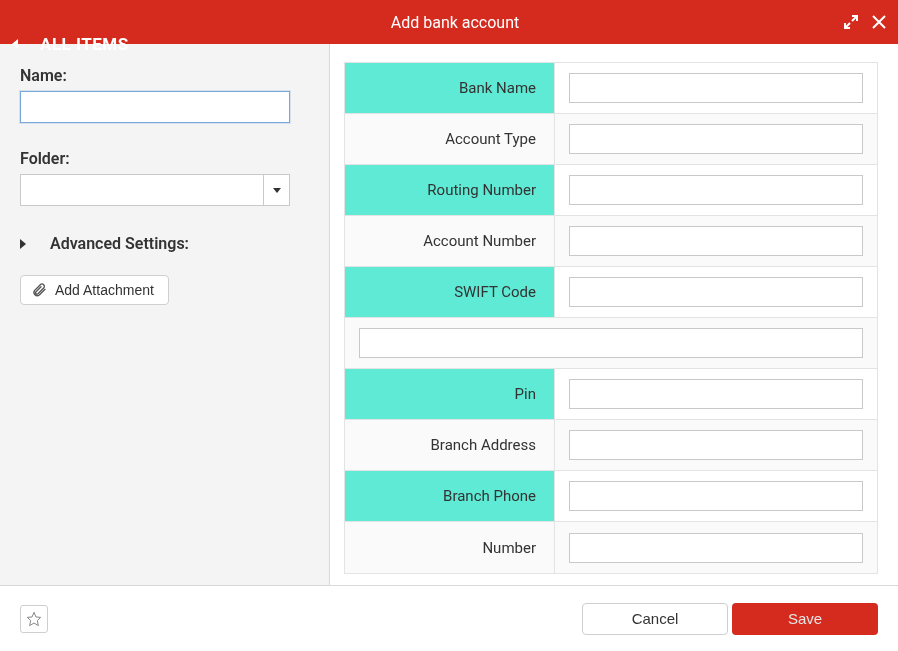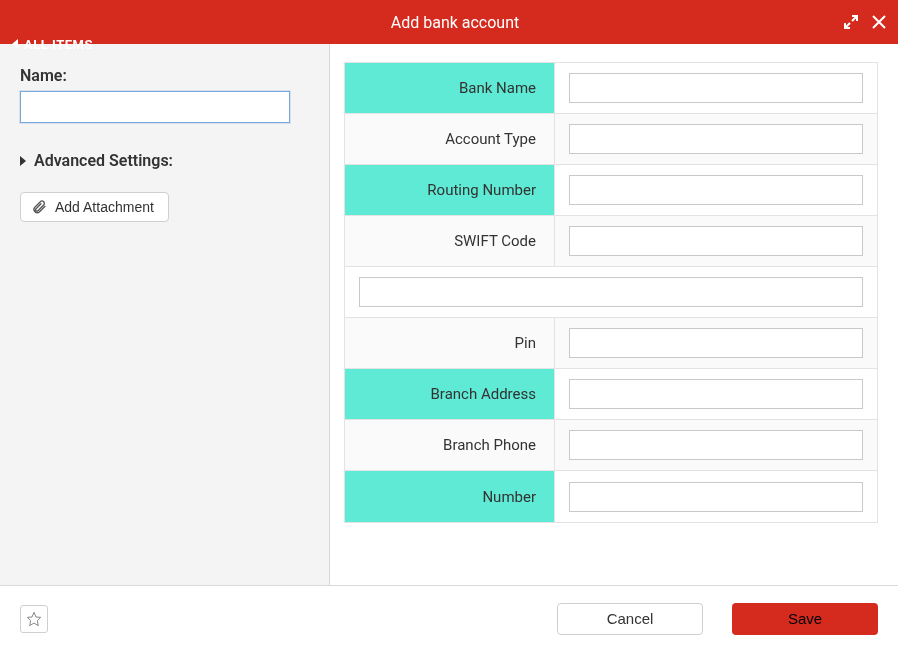--- a/index.html
+++ b/index.html
@@ -18,24 +18,24 @@
       height: 44px;
       display: flex;
       align-items: center;
       color: #fff;
       position: relative;
       padding: 0 12px;
     }
     .back-all {
       display: flex;
       align-items: center;
-      gap: 6px;
+      gap: 22px;
       cursor: pointer;
       font-weight: 700;
-      font-size: 13px;
+      font-size: 17px;
       letter-spacing: 0.5px;
       margin-top: 44px;
     }
     .back-caret {
       width: 0; height: 0;
       border-top: 5px solid transparent;
       border-bottom: 5px solid transparent;
       border-right: 6px solid #fff;
     }
     .title {
@@ -106,21 +106,21 @@
     .caret-down {
       width: 0; height: 0;
       border-left: 4px solid transparent;
       border-right: 4px solid transparent;
       border-top: 5px solid #333;
     }
     .advanced {
       margin-top: 28px;
       display: flex;
       align-items: center;
-      gap: 8px;
+      gap: 24px;
       cursor: pointer;
     }
     .caret-right-sm {
       width: 0; height: 0;
       border-top: 5px solid transparent;
       border-bottom: 5px solid transparent;
       border-left: 6px solid #333;
     }
     .advanced-label {
       font-weight: 600;
@@ -220,22 +220,21 @@
       justify-content: center;
       border: 1px solid transparent;
     }
     .btn-cancel {
       background: #fff;
       border-color: #cfcfcf;
       color: #333;
     }
     .btn-save {
       background: #d52b1e;
-      color: #000000;
-      margin-left: 25px;
+      color: #e5e5e5;
     }
   </style>
 </head>
 <body>
 
 <div class="topbar">
   <div class="back-all">
     <span class="back-caret"></span>
     <span>ALL ITEMS</span>
   </div>
@@ -255,20 +254,29 @@
       </svg>
     </span>
   </div>
 </div>
 
 <div class="content">
   <div class="left-panel">
     <label class="field-label">Name:</label>
     <input class="name-input" type="text" autofocus="" value="" style="">
 
+    <div class="folder-wrap">
+      <label class="field-label">Folder:</label>
+      <div class="folder-select">
+        <div class="folder-value"></div>
+        <div class="folder-caret-btn">
+          <span class="caret-down"></span>
+        </div>
+      </div>
+    </div>
 
     <div class="advanced">
       <span class="caret-right-sm"></span>
       <span class="advanced-label">Advanced Settings:</span>
     </div>
 
     <button class="attach-btn">
       <svg width="16" height="16" viewBox="0 0 24 24" fill="none" stroke="#555" stroke-width="2" stroke-linecap="round">
         <path d="M21 11l-8.5 8.5a5 5 0 0 1-7-7L14 4a3.5 3.5 0 1 1 5 5l-8.5 8.5a2 2 0 1 1-3-3L15 7"></path>
       </svg>
@@ -290,20 +298,26 @@
             <input class="form-input" type="text" value="" style="">
           </div>
         </div>
         <div class="form-row">
           <div class="form-row-label">Routing Number</div>
           <div class="form-row-input-cell">
             <input class="form-input" type="text" value="" style="">
           </div>
         </div>
         <div class="form-row">
+          <div class="form-row-label">Account Number</div>
+          <div class="form-row-input-cell">
+            <input class="form-input" type="text" value="" style="">
+          </div>
+        </div>
+        <div class="form-row">
           <div class="form-row-label">SWIFT Code</div>
           <div class="form-row-input-cell">
             <input class="form-input" type="text" value="" style="">
           </div>
         </div>
         <div class="form-row">
           <div class="form-row-input-cell">
             <input class="form-input" type="text" value="" style="">
           </div>
         </div>

